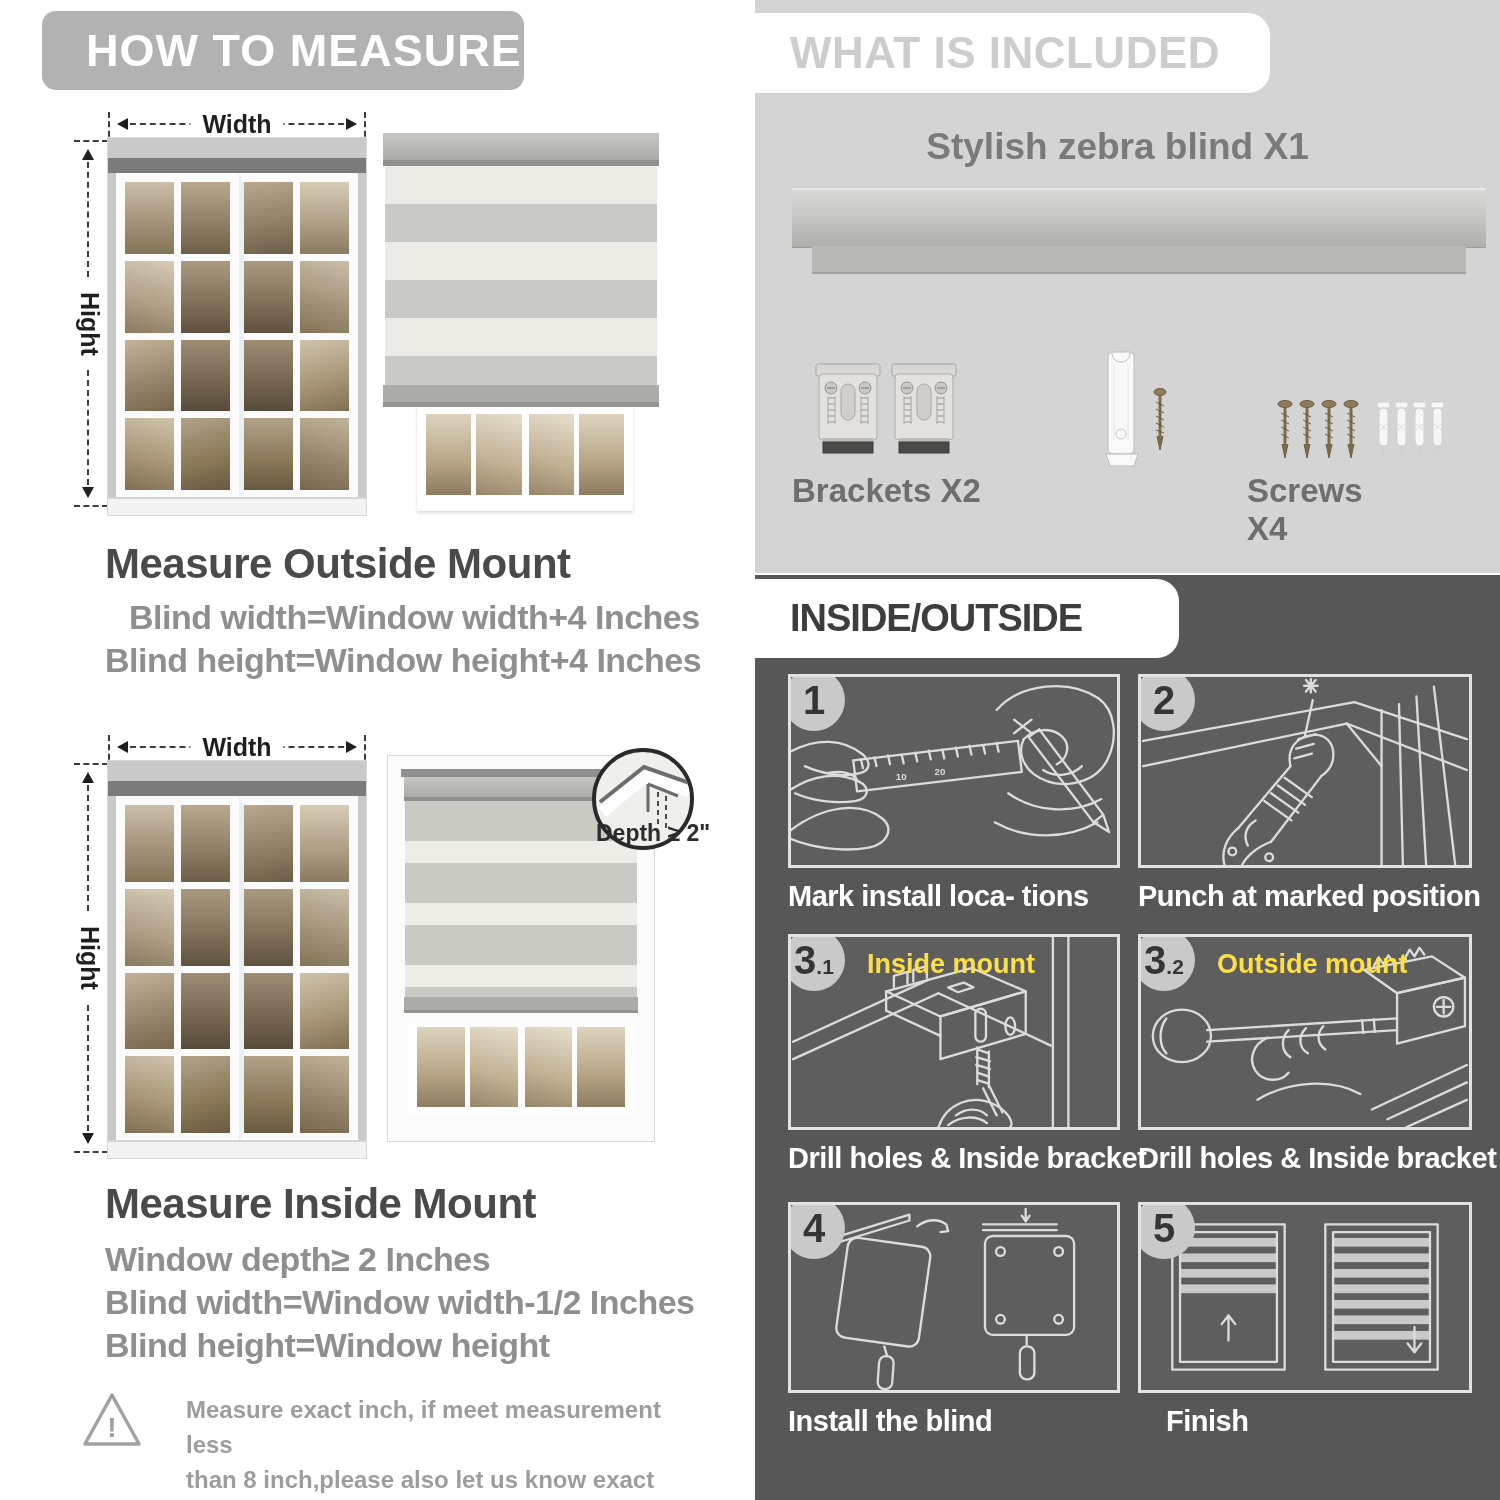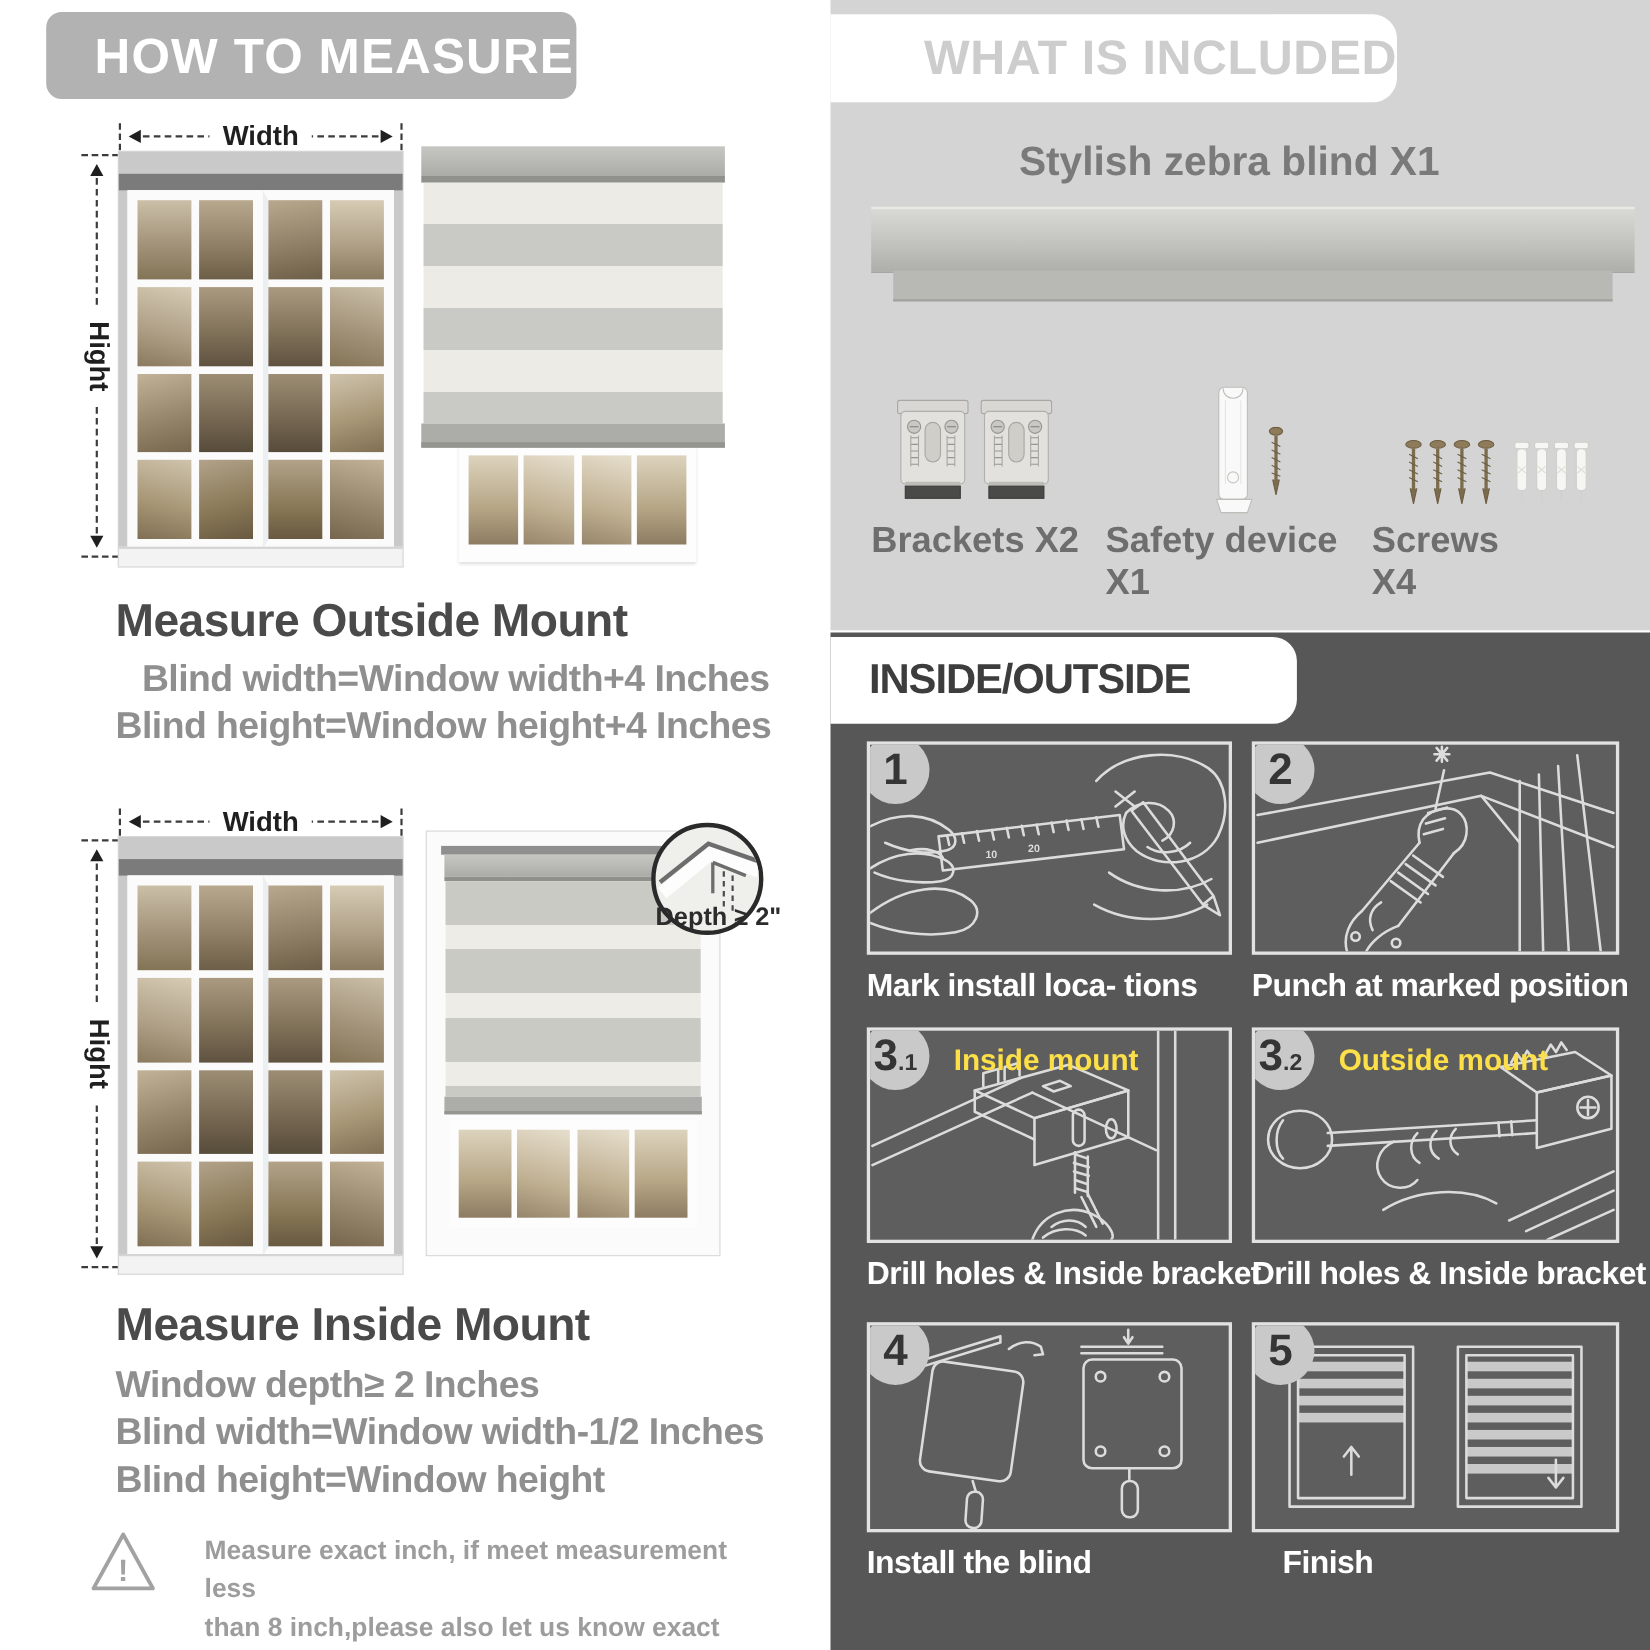--- a/index.html
+++ b/index.html
@@ -62,21 +62,21 @@
   .gp2{background:linear-gradient(195deg,#e6decd,#c0b092 60%,#97866a);}
   .figure-title{font-size:42px;font-weight:bold;color:#4a4a4a;letter-spacing:-0.5px;}
   .formula{font-size:34px;font-weight:bold;color:#8f8f8f;letter-spacing:-0.5px;}
   .warn-line{font-size:24px;font-weight:bold;color:#9d9d9d;line-height:35px;}
   .mag{border:4px solid #2a2a2a;border-radius:50%;background:#efefec;overflow:hidden;}
   .depth-lbl{font-size:23px;font-weight:bold;color:#2c2c2c;}
   
   .rtop{left:755px;top:0;width:745px;height:573px;background:#d4d4d4;}
   .rtop-header{position:absolute;left:0;top:13px;width:515px;height:80px;background:#ffffff;
                border-radius:0 22px 22px 0;color:#cdcdcd;font-size:44px;font-weight:bold;
-               line-height:80px;padding-left:35px;box-sizing:border-box;letter-spacing:0.5px;text-align:right;}
+               line-height:80px;padding-left:35px;box-sizing:border-box;letter-spacing:0.5px;}
   .product-title{position:absolute;left:0;right:20px;top:126px;text-align:center;font-size:37px;
                  font-weight:bold;color:#7a7a7a;}
   .bar-main{position:absolute;left:37px;top:188px;width:694px;height:57px;
             background:linear-gradient(180deg,#d9dad6,#c2c3bf 55%,#aeafab);
             border-top:2px solid #e9eae6;border-bottom:1px solid #9b9c98;}
   .bar-low{position:absolute;left:57px;top:246px;width:654px;height:26px;background:#b8b9b5;
            border-bottom:2px solid #a2a39f;}
   .item-label{position:absolute;top:472px;font-size:33px;font-weight:bold;color:#6e6e6e;}
   
   .rbot{left:755px;top:575px;width:745px;height:925px;background:#575757;}
@@ -302,21 +302,20 @@
       <path d="M14,14 v76 M28,14 v76" stroke="#e4e4e0" fill="none"></path>
       <circle cx="21" cy="84" r="5" fill="none" stroke="#c6c6c2"></circle>
       <path d="M6,104 L10,116 L34,116 L38,104 Z" fill="rgba(255,255,255,0.85)" stroke="#bdbdb9"></path>
     </svg>
     <svg class="abs" style="left:398px;top:388px;" width="14" height="64" viewBox="0 0 14 64">
       <ellipse cx="7" cy="4" rx="6" ry="3.5" fill="#8d7b5a" stroke="#6d5d42"></ellipse>
       <path d="M7,8 V50" stroke="#7c6c4e" stroke-width="3" fill="none"></path>
       <path d="M3,14 l8,4 M3,21 l8,4 M3,28 l8,4 M3,35 l8,4 M3,42 l8,3" stroke="#6d5d42" fill="none"></path>
       <path d="M4,48 L7,62 L10,48" fill="#7c6c4e" stroke="#6d5d42"></path>
     </svg>
-    <div class="item-label" style="left:250px;width:250px;">Safety device X1</div>
 
     <svg class="abs" style="left:522px;top:400px;" width="172" height="62" viewBox="0 0 172 62">
       <g>
         <ellipse cx="8" cy="4" rx="7" ry="3.5" fill="#8d7b5a" stroke="#6d5d42"></ellipse>
           <path d="M8,8 V46" stroke="#7c6c4e" stroke-width="3"></path>
           <path d="M4,13 l8,4 M4,20 l8,4 M4,27 l8,4 M4,34 l8,4" stroke="#6d5d42"></path>
           <path d="M5,44 L8,58 L11,44" fill="#7c6c4e" stroke="#6d5d42"></path>
         <ellipse cx="30" cy="4" rx="7" ry="3.5" fill="#8d7b5a" stroke="#6d5d42"></ellipse>
           <path d="M30,8 V46" stroke="#7c6c4e" stroke-width="3"></path>
           <path d="M26,13 l8,4 M26,20 l8,4 M26,27 l8,4 M26,34 l8,4" stroke="#6d5d42"></path>

